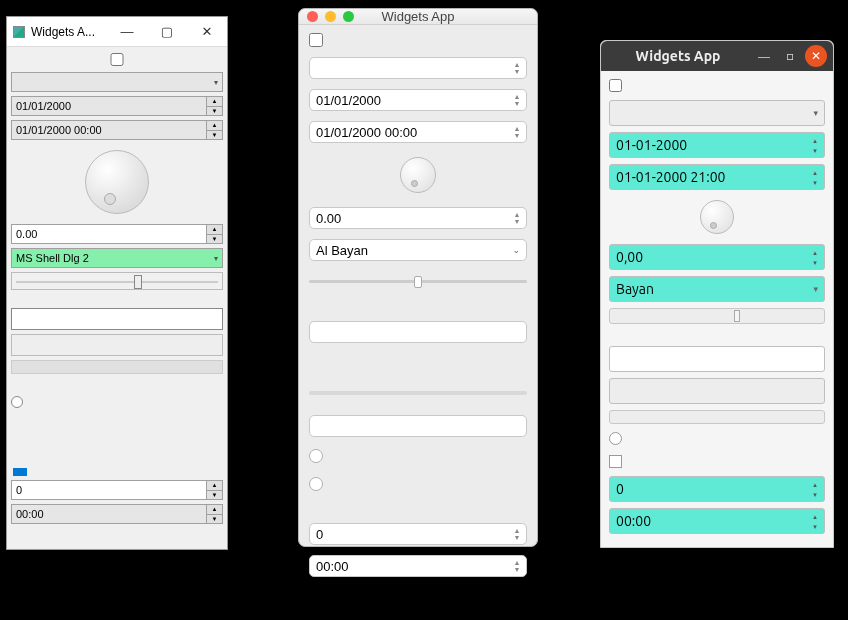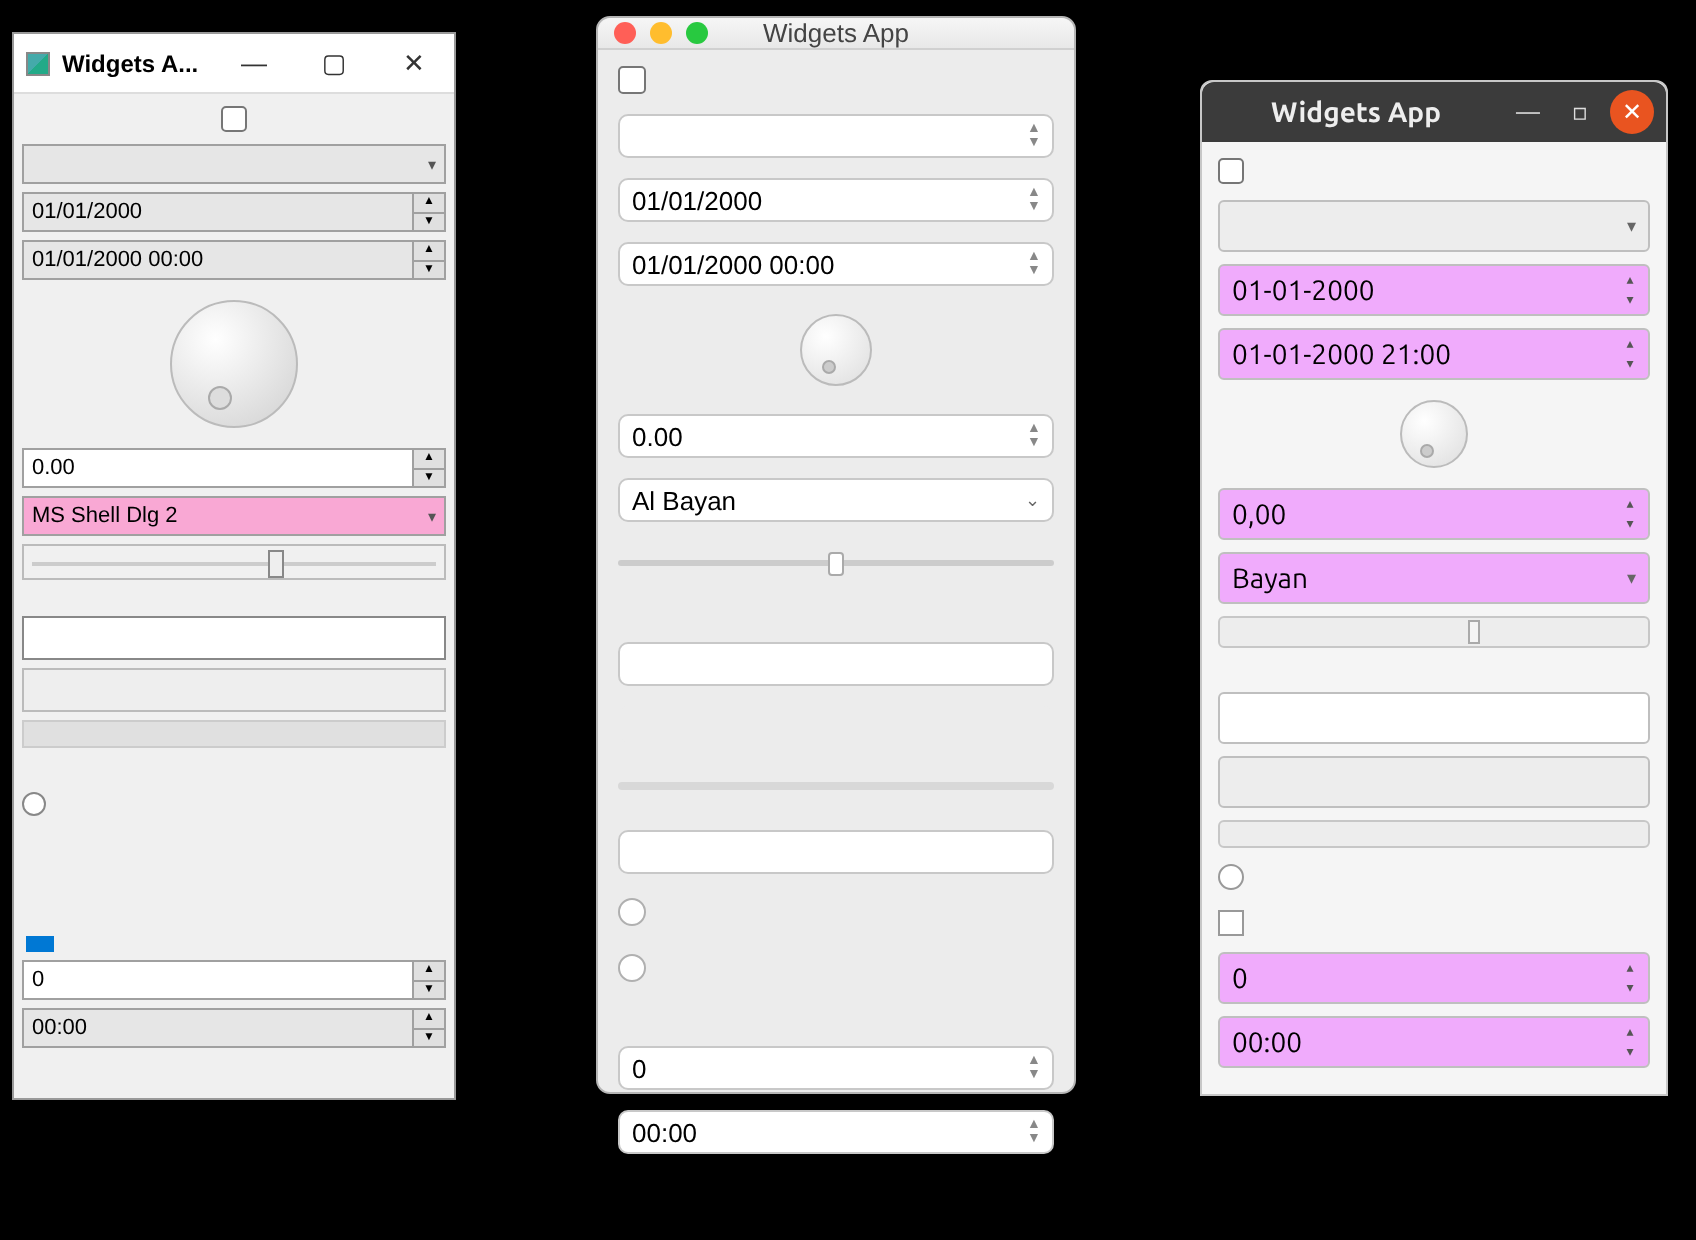--- a/index.html
+++ b/index.html
@@ -21,21 +21,21 @@
   }
   .win .titlebar {
     height: 30px; display: flex; align-items: center;
     background: #fff; border-bottom: 1px solid #ddd;
   }
   .win .ticon {
     width: 12px; height: 12px; margin: 0 6px;
     background: linear-gradient(135deg,#4aa 50%, #2a8 50%);
     border: 1px solid #888;
   }
-  .win .title { flex: 1; font-size: 12px; white-space: nowrap; overflow: hidden; text-overflow: ellipsis; font-weight: bold; }
+  .win .title { flex: 1; font-size: 12px; white-space: nowrap; overflow: hidden; text-overflow: ellipsis; }
   .win .btns { display: flex; }
   .win .wbtn { width: 40px; height: 30px; display: flex; align-items: center; justify-content: center; font-size: 13px; color:#333; }
   .win .body { padding: 4px; display: flex; flex-direction: column; gap: 4px; }
   .win input[type=checkbox]{ margin: 2px; }
   .win .combo, .win .spinbox {
     height: 20px; border: 1px solid #a0a0a0; background: #e6e6e6;
     display: flex; align-items: center; padding: 0 4px; position: relative;
   }
   .win .combo .arrow { position: absolute; right: 4px; font-size: 8px; color:#555; }
   .win .spinbox { background: #fff; }
@@ -97,21 +97,21 @@
     font-family: "Ubuntu","DejaVu Sans", sans-serif; font-size: 14px;
     box-shadow: 0 6px 22px rgba(0,0,0,0.45); border-radius: 6px 6px 0 0;
   }
   .ubu .titlebar{height:30px;background:#3b3b3b;color:#eee;display:flex;align-items:center;padding:0 6px;border-radius:6px 6px 0 0;}
   .ubu .title{flex:1;text-align:center;font-weight:600;font-size:14px;}
   .ubu .ubtn{width:22px;height:22px;border-radius:50%;display:flex;align-items:center;justify-content:center;font-size:12px;margin-left:4px;}
   .ubu .close{background:#e95420;color:#fff;}
   .ubu .restore, .ubu .min{color:#ddd;}
   .ubu .body{padding:6px 8px;display:flex;flex-direction:column;gap:6px;}
   .ubu input[type=checkbox]{width:13px;height:13px;margin:2px 0;}
-  .ubu .combo,.ubu .spinbox{height:26px;border:1px solid #bfbfbf;background:#f0abfc;display:flex;align-items:center;padding:0 6px;position:relative;border-radius:3px;font-size:14px;}
+  .ubu .combo,.ubu .spinbox{height:26px;border:1px solid #bfbfbf;background:#5eead4;display:flex;align-items:center;padding:0 6px;position:relative;border-radius:3px;font-size:14px;}
   .ubu .combo.dim{background:#ededed;}
   .ubu .combo .arrow{position:absolute;right:6px;font-size:9px;color:#666;}
   .ubu .spins{position:absolute;right:2px;top:2px;bottom:2px;width:14px;display:flex;flex-direction:column;}
   .ubu .spins span{flex:1;display:flex;align-items:center;justify-content:center;font-size:7px;color:#555;}
   .ubu .dial{width:34px;height:34px;border-radius:50%;border:1px solid #bbb;margin:4px auto;background:radial-gradient(circle at 35% 30%,#fff,#ddd);position:relative;}
   .ubu .dial::after{content:'';position:absolute;width:5px;height:5px;border-radius:50%;background:#ccc;border:1px solid #aaa;left:9px;bottom:4px;}
   .ubu .slider{height:16px;border:1px solid #c7c7c7;background:#ededed;position:relative;border-radius:3px;}
   .ubu .slider .thumb{position:absolute;top:1px;left:58%;width:6px;height:12px;background:#f5f5f5;border:1px solid #aaa;}
   .ubu .lineedit{height:26px;border:1px solid #bfbfbf;background:#fff;border-radius:3px;}
   .ubu .lineedit.ro{background:#ededed;}
@@ -152,21 +152,21 @@
         </div>
       </div>
     <div class="dial"></div>
     <div class="spinbox">
         <span>0.00</span>
         <div class="spins">
           <span>▲</span>
           <span>▼</span>
         </div>
       </div>
-    <div class="combo" style="background:#f9a8d4">
+    <div class="combo" style="background:#86efac">
         <span>MS Shell Dlg 2</span>
         <span class="arrow">▾</span>
       </div>
     <div class="slider">
         <div class="track"></div>
         <div class="thumb"></div>
       </div>
     <div class="gap"></div>
     <div class="lineedit"></div>
     <div class="lineedit ro"></div>

